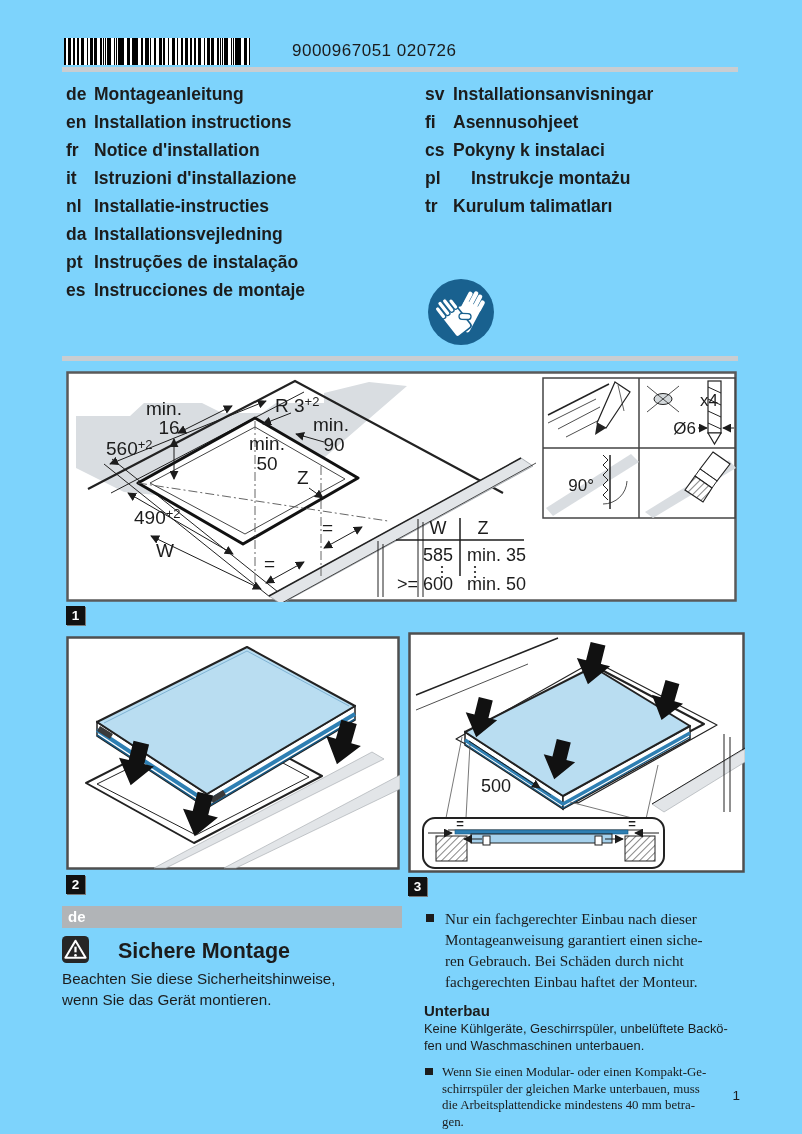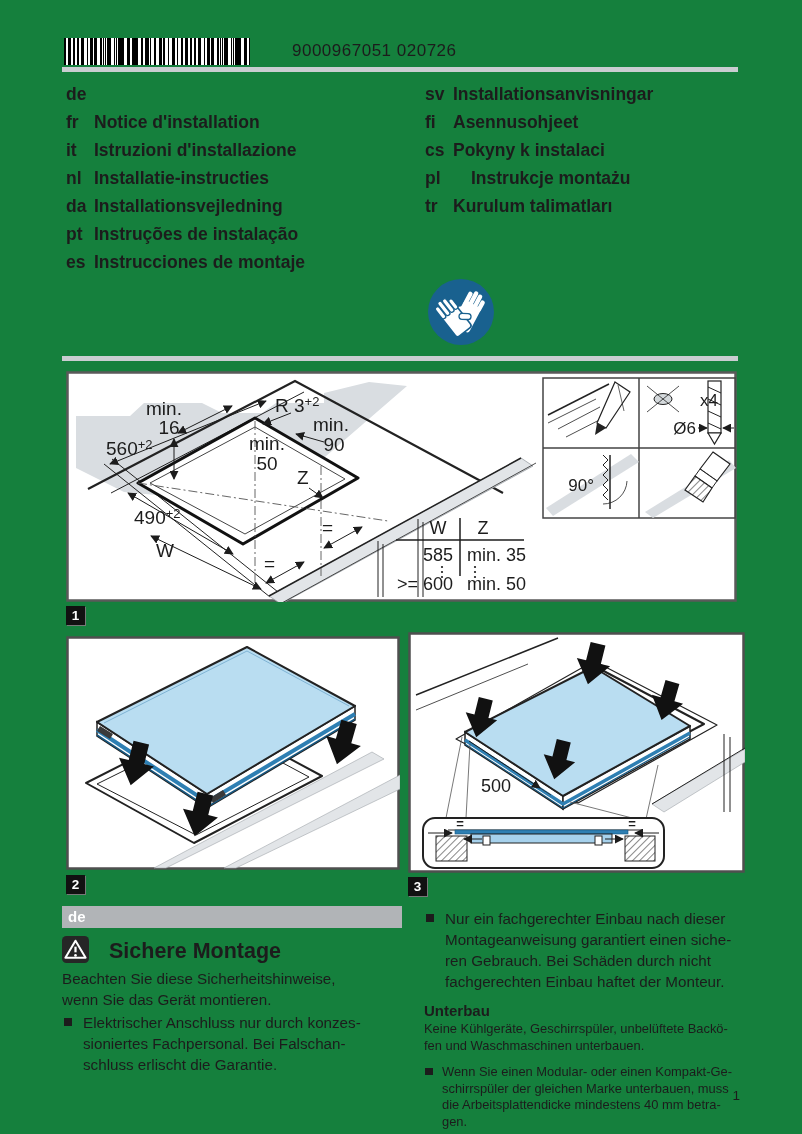--- a/index.html
+++ b/index.html
@@ -1,40 +1,40 @@
 <!DOCTYPE html>
 <html><head>
 <meta charset="utf-8">
 <style>
   html,body{margin:0;padding:0;background:#fff;}
-  .page{position:relative;width:802px;height:1134px;background:#15803d;overflow:hidden;
+  .page{position:relative;width:802px;height:1134px;background:#7dd3fc;overflow:hidden;
         font-family:"Liberation Sans","DejaVu Sans",sans-serif;color:#1c1c1c;}
   .abs{position:absolute;}
   .barcode{left:64px;top:38px;width:186px;height:27px;
     background:
       repeating-linear-gradient(90deg,#000 0 2px,transparent 2px 5px,#000 5px 6px,transparent 6px 9px),
       repeating-linear-gradient(90deg,#000 0 1px,transparent 1px 4px,#000 4px 7px,transparent 7px 13px);
     background-color:#fff;}
   .code-number{left:292px;top:41px;font-size:17px;letter-spacing:.5px;}
   .divider{height:5px;background:#c9cdd1;width:676px;left:62px;}
   .lang-col{display:flex;flex-direction:column;}
   .lang-row{display:flex;align-items:baseline;font-weight:bold;font-size:17.5px;line-height:28px;}
   .lang-code{width:28px;flex:0 0 28px;}
   .lang-name{white-space:nowrap;}
   .lang-name.wide{margin-left:18px;}
   .lang-name.wide-lg{margin-left:31px;}
   .badge{width:19px;height:19px;background:#111;color:#fff;font-weight:bold;font-size:13.5px;
          display:flex;align-items:center;justify-content:center;box-shadow:1px 1px 0 #777;}
   .de-bar{left:62px;top:906px;width:340px;height:22px;background:#b1b4b7;color:#fff;
           font-weight:bold;font-size:15px;line-height:22px;padding-left:6px;box-sizing:border-box;}
-  .heading-row{left:62px;top:936px;display:flex;align-items:center;gap:20px;}
+  .heading-row{left:62px;top:936px;display:flex;align-items:center;gap:29px;}
   .heading-row h1{margin:0;font-size:21.5px;font-weight:bold;}
   .body-text{font-size:15.2px;line-height:21px;white-space:pre-line;}
   .small-text{font-size:12.9px;line-height:16.5px;white-space:pre-line;}
-  .bullet-row{display:flex;}
+  .bullet-row{display:flex;font-family:Liberation Serif, serif;}
   .bullet-sq{flex:0 0 8px;width:8px;height:8px;background:#1c1c1c;margin:6px 11px 0 2px;}
   .bullet-sq.sm{width:7px;height:7px;margin:4px 9px 0 1px;}
   .subhead{font-size:15px;font-weight:bold;margin:10px 0 2px 0;}
   .page-num{left:720px;top:1088px;width:20px;text-align:right;font-size:13.5px;}
   svg text{font-family:"Liberation Sans","DejaVu Sans",sans-serif;fill:#1c1c1c;}
 </style>
 </head>
 <body>
 
 <div class="page">
@@ -52,20 +52,25 @@
     </defs>
   </svg>
 
   <div class="abs barcode"></div>
   <div class="abs code-number">9000967051 020726</div>
   <div class="abs divider" style="top:67px"></div>
 
   <div class="abs lang-col" style="left:66px;top:80px">
     <div class="lang-row">
         <span class="lang-code">de</span>
+        <span class="lang-name">Montageanleitung</span>
+      </div>
+    <div class="lang-row">
+        <span class="lang-code">en</span>
+        <span class="lang-name">Installation instructions</span>
       </div>
     <div class="lang-row">
         <span class="lang-code">fr</span>
         <span class="lang-name">Notice d'installation</span>
       </div>
     <div class="lang-row">
         <span class="lang-code">it</span>
         <span class="lang-name">Istruzioni d'installazione</span>
       </div>
     <div class="lang-row">
@@ -326,26 +331,20 @@
         <path d="M12,9.5 V14.5" stroke="#fff" stroke-width="2"></path>
         <circle cx="12" cy="17.3" r="1.2" fill="#fff"></circle>
       </svg>
     </span>
     <h1>Sichere Montage</h1>
   </div>
 
   <div class="abs body-text" style="left:62px;top:968px;width:345px">Beachten Sie diese Sicherheitshinweise,
 wenn Sie das Gerät montieren.</div>
 
-  <div class="abs bullet-row" style="left:62px;top:1012px;width:345px">
-    <span class="bullet-sq"></span>
-    <div class="body-text">Elektrischer Anschluss nur durch konzes-
-sioniertes Fachpersonal. Bei Falschan-
-schluss erlischt die Garantie.</div>
-  </div>
 
   <div class="abs" style="left:424px;top:908px;width:332px">
     <div class="bullet-row">
       <span class="bullet-sq"></span>
       <div class="body-text">Nur ein fachgerechter Einbau nach dieser
 Montageanweisung garantiert einen siche-
 ren Gebrauch. Bei Schäden durch nicht
 fachgerechten Einbau haftet der Monteur.</div>
     </div>
     <div class="subhead">Unterbau</div>

